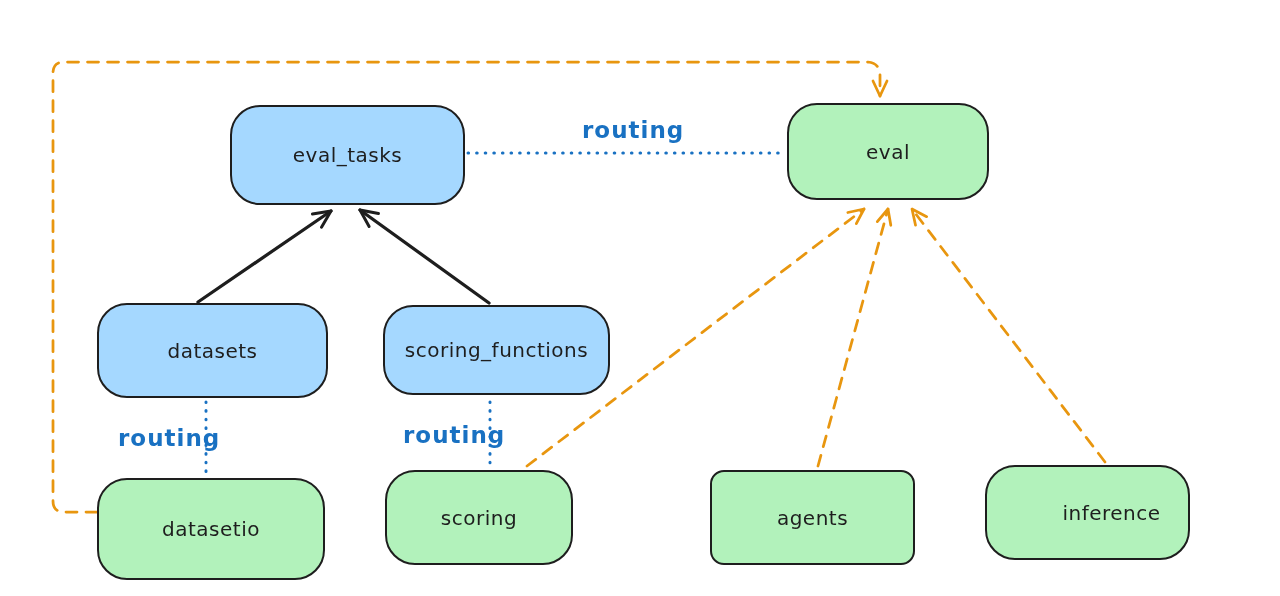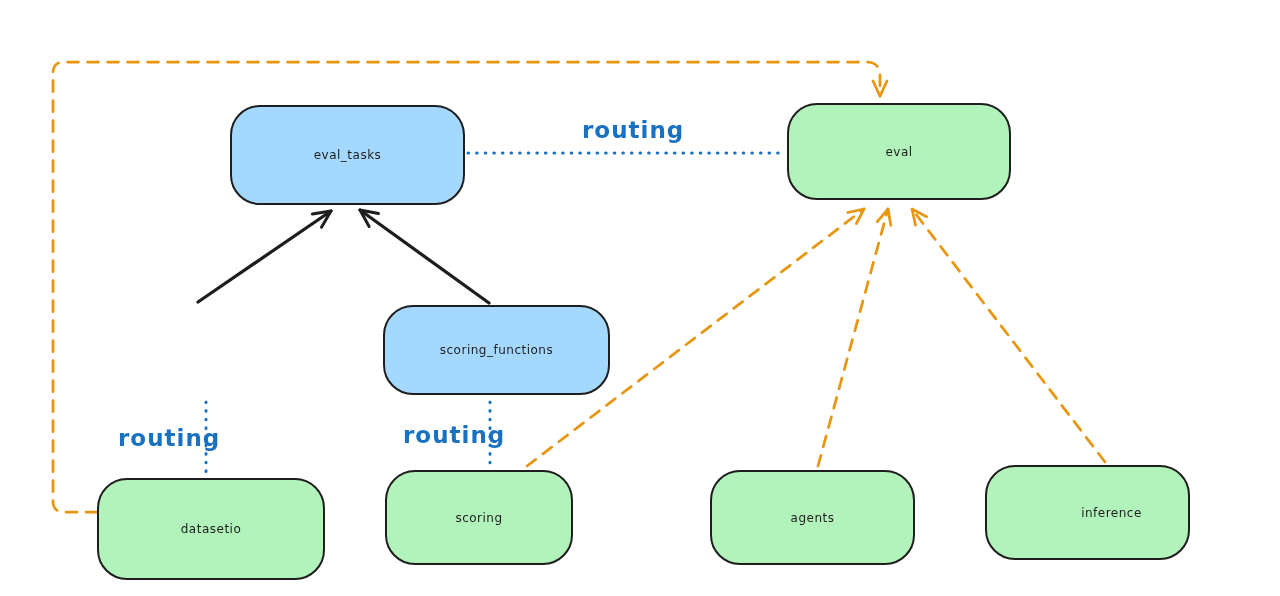--- a/index.html
+++ b/index.html
@@ -54,36 +54,36 @@
     stroke-linecap: round;
     stroke-linejoin: round;
   }
   .node {
     position: absolute;
     display: flex;
     align-items: center;
     justify-content: center;
     border: 2.5px solid var(--stroke, #1e1e1e);
     border-radius: 30px;
-    font-size: 12px;
+    font-size: 20px;
     letter-spacing: 0.5px;
     color: var(--stroke, #1e1e1e);
     box-sizing: border-box;
     text-align: left;
   }
   .node.blue  { background: var(--blue_fill, #a5d8ff); }
   .node.green { background: var(--green_fill, #b2f2bb); }
 
   #n-eval-tasks        { left: 230px; top: 105px; width: 235px; height: 100px; }
-  #n-eval              { left: 787px; top: 103px; width: 224px; height: 97px; }
+  #n-eval              { left: 787px; top: 103px; width: 202px; height: 97px; }
   #n-datasets          { left: 97px;  top: 303px; width: 231px; height: 95px; }
   #n-scoring-functions { left: 383px; top: 305px; width: 227px; height: 90px; }
   #n-datasetio         { left: 97px;  top: 478px; width: 228px; height: 102px; }
   #n-scoring           { left: 385px; top: 470px; width: 188px; height: 95px; }
-  #n-agents            { left: 710px; top: 470px; width: 205px; height: 95px; }
+  #n-agents            { left: 710px; top: 470px; width: 205px; height: 95px; border-radius: 14px; }
   #n-inference         { left: 985px; top: 465px; width: 205px; height: 95px; padding-left: 48px; }
 
   .edge-label {
     position: absolute;
     color: var(--routing_blue, #1971c2);
     font-size: 23px;
     font-weight: bold;
     letter-spacing: 1px;
     white-space: nowrap;
   }
@@ -114,20 +114,21 @@
     <path class="edge-blue-dotted" d="M 490 402 L 490 467"></path>
 
     <path class="edge-orange-dashed" d="M 97 512 L 64 512 Q 53 512 53 501 L 53 73 Q 53 62 64 62 L 868 62 Q 879 63 880 74 L 880 96" marker-end="url(#ah-orange)"></path>
     <path class="edge-orange-dashed" d="M 527 466 L 864 209" marker-end="url(#ah-orange)"></path>
     <path class="edge-orange-dashed" d="M 818 466 L 888 209" marker-end="url(#ah-orange)"></path>
     <path class="edge-orange-dashed" d="M 1105 462 L 912 209" marker-end="url(#ah-orange)"></path>
   </svg>
 
   <div class="node blue" id="n-eval-tasks">eval_tasks</div>
   <div class="node green" id="n-eval">eval</div>
+  <div class="node blue" id="n-datasets">datasets</div>
   <div class="node blue" id="n-scoring-functions">scoring_functions</div>
   <div class="node green" id="n-datasetio">datasetio</div>
   <div class="node green" id="n-scoring">scoring</div>
   <div class="node green" id="n-agents">agents</div>
   <div class="node green" id="n-inference">inference</div>
 
   <div class="edge-label" id="lbl-routing-top">routing</div>
   <div class="edge-label" id="lbl-routing-datasets">routing</div>
   <div class="edge-label" id="lbl-routing-scoring">routing</div>
 

